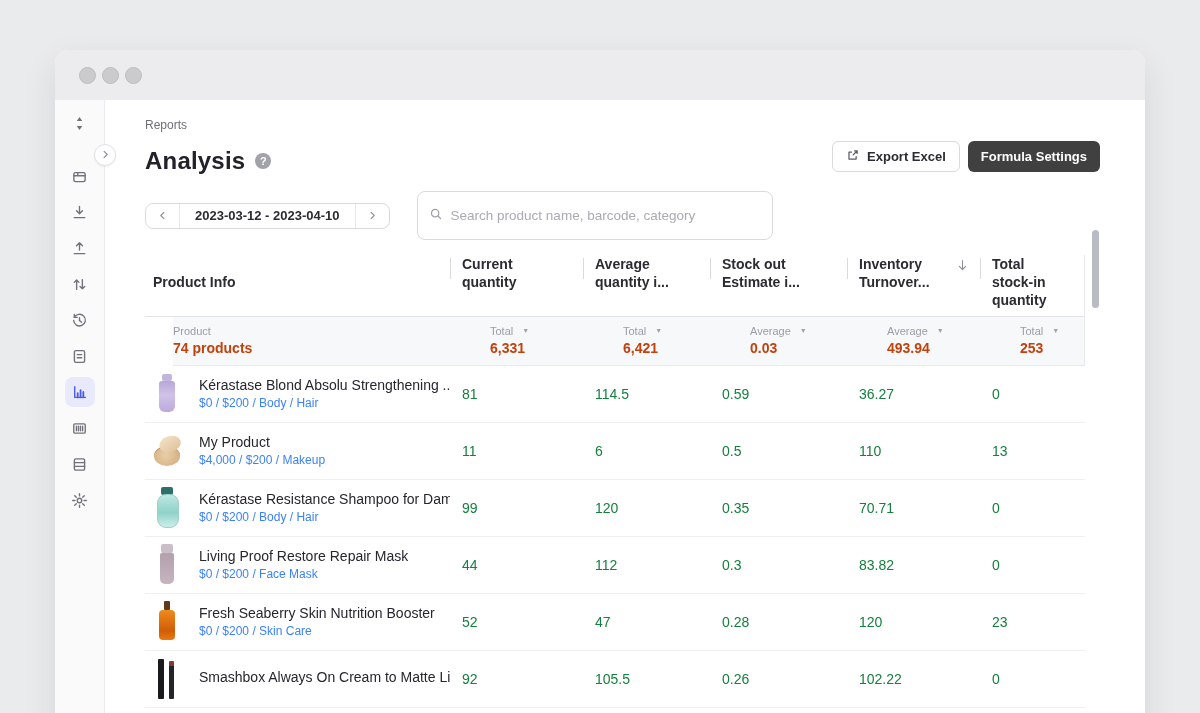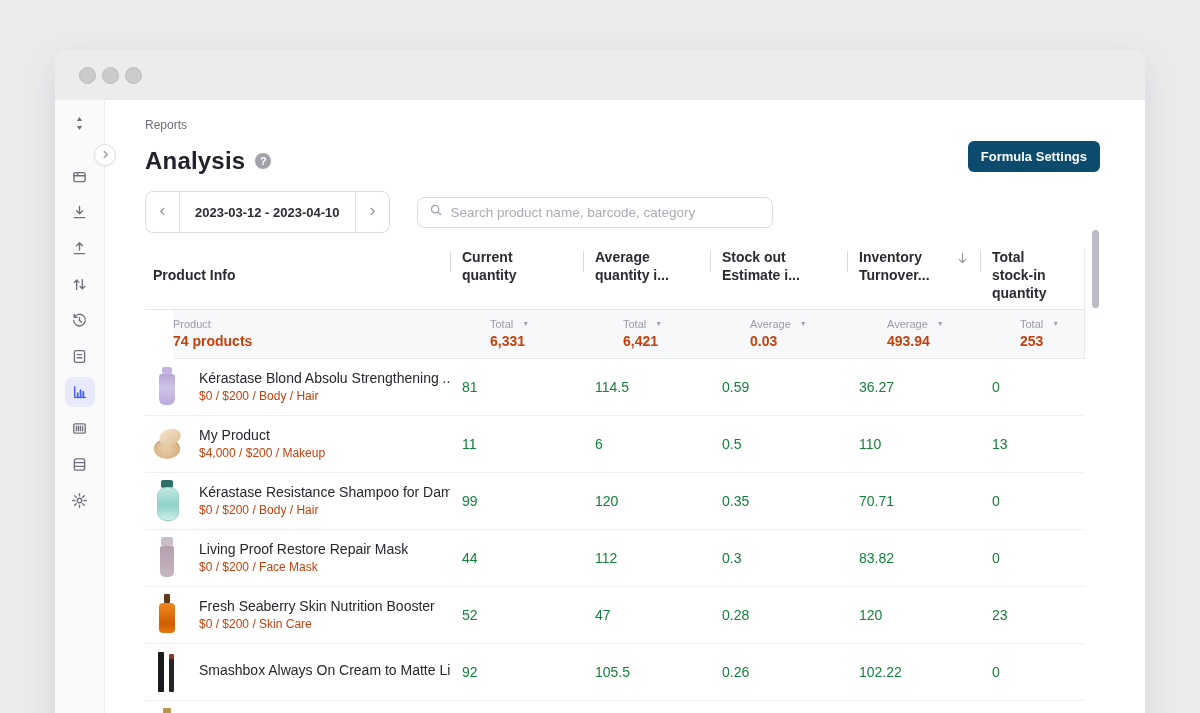--- a/index.html
+++ b/index.html
@@ -33,28 +33,28 @@
   .title-row { display:flex; align-items:center; gap:10px; margin-top:12px; height:33px; }
   .page-title { font-size:24px; font-weight:700; color:#22222a; letter-spacing:.2px; }
   .help-icon { width:16px; height:16px; border-radius:50%; background:#a2a2ab; color:#fff;
                font-size:11px; font-weight:700; display:flex; align-items:center; justify-content:center; }
 
   .actions { position:absolute; right:45px; top:41px; display:flex; gap:8px; }
   .btn { height:31px; border-radius:6px; font-size:13px; font-weight:600; display:flex; align-items:center;
          padding:0 13px; cursor:pointer; }
   .btn-secondary { background:#fff; border:1px solid #d9dade; color:#2b2b33; gap:7px; }
   .btn-secondary svg { color:#5a5a64; }
-  .btn-primary { background:#0c4a6e; color:#fff; border:none; }
+  .btn-primary { background:#404040; color:#fff; border:none; }
 
   .controls { display:flex; margin-top:14px; gap:27px; align-items:center; }
-  .date-picker { display:flex; align-items:stretch; height:42px; border:1px solid #d9dade; border-radius:8px; background:#fff; overflow:hidden; }
+  .date-picker { display:flex; align-items:stretch; height:26px; border:1px solid #d9dade; border-radius:8px; background:#fff; overflow:hidden; }
   .dp-btn { width:33px; display:flex; align-items:center; justify-content:center; color:#8f9099; cursor:pointer; }
   .dp-value { padding:0 15px; font-size:13px; font-weight:600; color:#2b2b33; border-left:1px solid #e4e5e9;
               border-right:1px solid #e4e5e9; display:flex; align-items:center; }
-  .search { width:356px; height:31px; border:1px solid #d9dade; border-radius:8px; display:flex; align-items:center;
+  .search { width:356px; height:49px; border:1px solid #d9dade; border-radius:8px; display:flex; align-items:center;
             padding:0 11px; gap:8px; background:#fff; }
   .search svg { color:#a0a2ab; flex:none; }
   .search input { border:none; outline:none; flex:1; font-size:13.5px; color:#2b2b33; font-family:inherit; background:transparent; }
   .search input::placeholder { color:#a9abb4; }
 
   
   .table { margin-top:15px; width:940px; }
   .trow { display:grid; grid-template-columns:305px 133px 127px 137px 133px 105px; }
   .thead { border-bottom:1px solid #e3e4e8; border-right:1px solid #e9eaee; padding-bottom:6px; min-height:45px; }
   .th { font-size:14px; font-weight:600; color:#2b2b33; line-height:1.28; padding:1px 16px 0 12px; position:relative; }
@@ -66,21 +66,21 @@
   .sum-cell { padding-left:12px; }
   .sum-cell.product { padding-left:0; }
   .sum-label { font-size:11px; color:#9b9ca6; display:flex; align-items:center; gap:9px; }
   .sum-label .caret { font-size:7px; color:#a0a3ab; line-height:1; }
   .sum-value { font-size:14px; font-weight:700; color:#c2410c; margin-top:3px; }
 
   .prow { border-bottom:1px solid #eef0f2; height:57px; align-items:center; }
   .pcell { display:flex; align-items:center; gap:16px; padding-left:6px; min-width:0; }
   .pinfo { min-width:0; }
   .pname { font-size:14px; color:#26262e; margin-bottom:3px; white-space:nowrap; overflow:hidden; }
-  .psub { font-size:12px; color:#c2410c; white-space:nowrap; overflow:hidden; }
+  .psub { font-size:12px; color:#3b82f6; white-space:nowrap; overflow:hidden; }
   .val { font-size:14px; color:#15803d; padding-left:12px; }
 
   .scroll-thumb { position:absolute; right:46px; top:180px; width:7px; height:78px; border-radius:4px; background:#b9bcc4; }
 
   
   .thumb { width:32px; height:46px; position:relative; flex:none; }
   .thumb::before,.thumb::after { content:""; position:absolute; }
 
   .t-tube-lavender::before { left:11px; top:3px; width:10px; height:7px; background:#c3b4dd; border-radius:2px; }
   .t-tube-lavender::after  { left:8px; top:10px; width:16px; height:31px; border-radius:3px 3px 6px 6px;
@@ -215,20 +215,27 @@
     </div>
 
     <main class="main">
       <div class="breadcrumb">Reports</div>
       <div class="title-row">
         <div class="page-title">Analysis</div>
         <div class="help-icon">?</div>
       </div>
 
       <div class="actions">
+        <button class="btn btn-secondary">
+          <span><svg width="14" height="14" viewBox="0 0 16 16" fill="none" stroke="currentColor" stroke-width="1.4" stroke-linecap="round" stroke-linejoin="round">
+                <path d="M6.2 4.6H3.4v8h8.2V9.8"></path>
+                <path d="M8.2 7.8l4.4-4.4M9.8 3.2h3v3"></path>
+              </svg></span>
+          <span>Export Excel</span>
+        </button>
         <button class="btn btn-primary">
           <span>Formula Settings</span>
         </button>
       </div>
 
       <div class="controls">
         <div class="date-picker">
           <div class="dp-btn">
             <span><svg width="11" height="11" viewBox="0 0 16 16" fill="none" stroke="currentColor" stroke-width="1.7" stroke-linecap="round" stroke-linejoin="round">
                   <path d="M10 3.5 5.5 8 10 12.5"></path>

